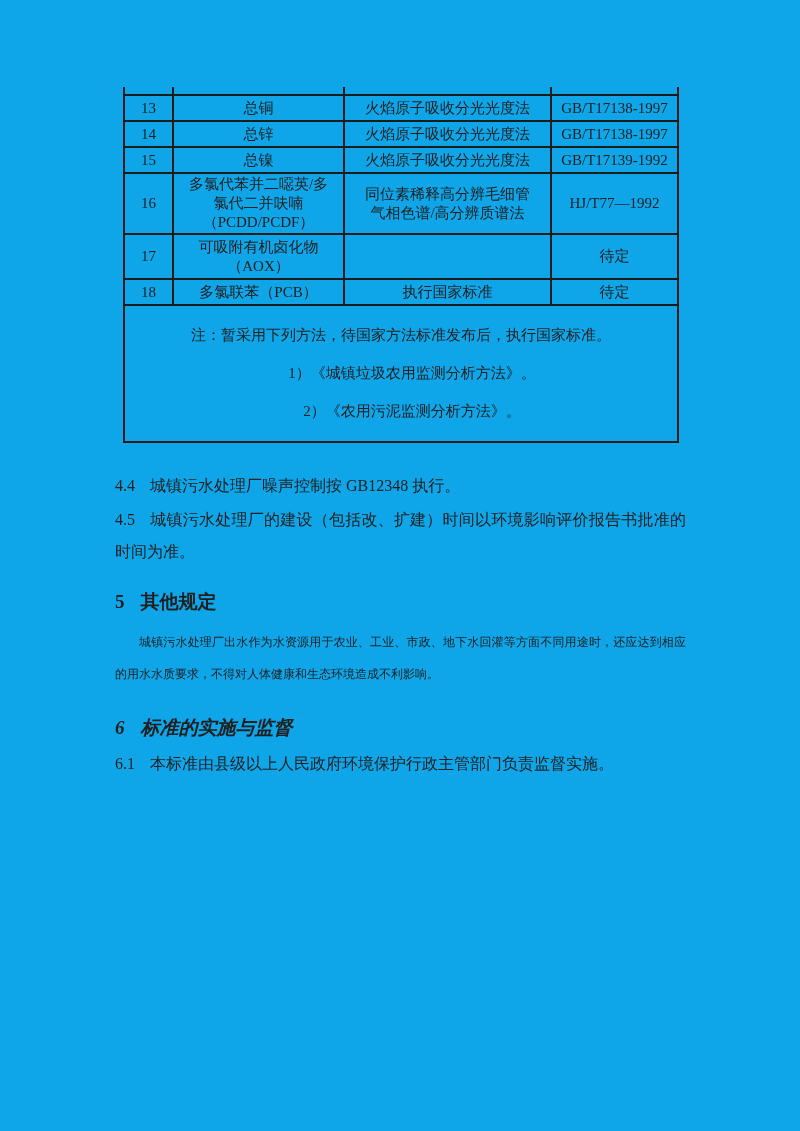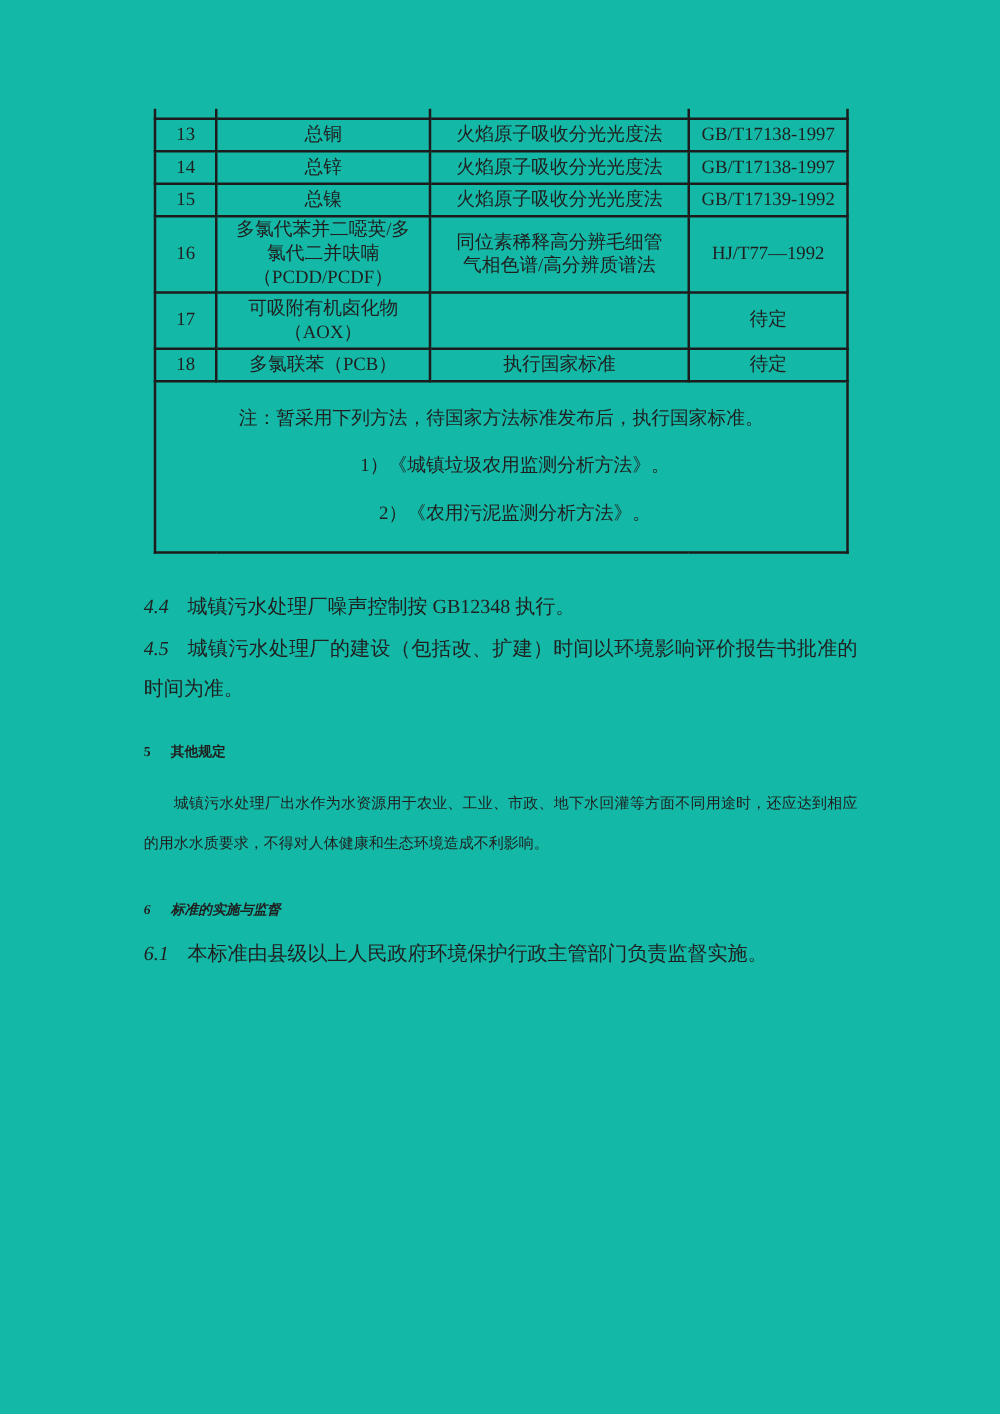--- a/index.html
+++ b/index.html
@@ -1,21 +1,21 @@
 <!DOCTYPE html>
 <html lang="zh"><head>
 <meta charset="utf-8">
 <style>
   html, body { margin: 0; padding: 0; background: #ffffff; }
   .page {
     position: relative;
     width: 800px;
     height: 1131px;
     margin: 0 auto;
-    background: #14b8a6;
+    background: #0ea5e9;
     font-family: "Liberation Serif", "DejaVu Serif", serif;
     color: #1f1f1f;
     overflow: hidden;
   }
   .content {
     position: absolute;
     top: 87px;
     left: 114px;
     width: 572px;
   }
@@ -53,25 +53,25 @@
   .note-line { line-height: 19px; }
   .note-item { line-height: 19px; padding-left: 22px; }
 
   
   .clause {
     font-size: 16px;
     line-height: 32px;
     text-align: justify;
     margin: 0 0 0 1px;
   }
-  .clause .num { margin-right: 15px; font-style: italic; }
+  .clause .num { margin-right: 15px; }
   .m-top-lg { margin-top: 27px; }
   .m-top-sm { margin-top: 2px; }
   .sec-heading {
-    font-size: 11px;
+    font-size: 19px;
     font-weight: bold;
     line-height: 20px;
     margin: 24px 0 14px 1px;
   }
   .sec-heading .num { margin-right: 16px; }
   .body-para {
     font-size: 12px;
     line-height: 32px;
     text-align: justify;
     text-indent: 2em;

